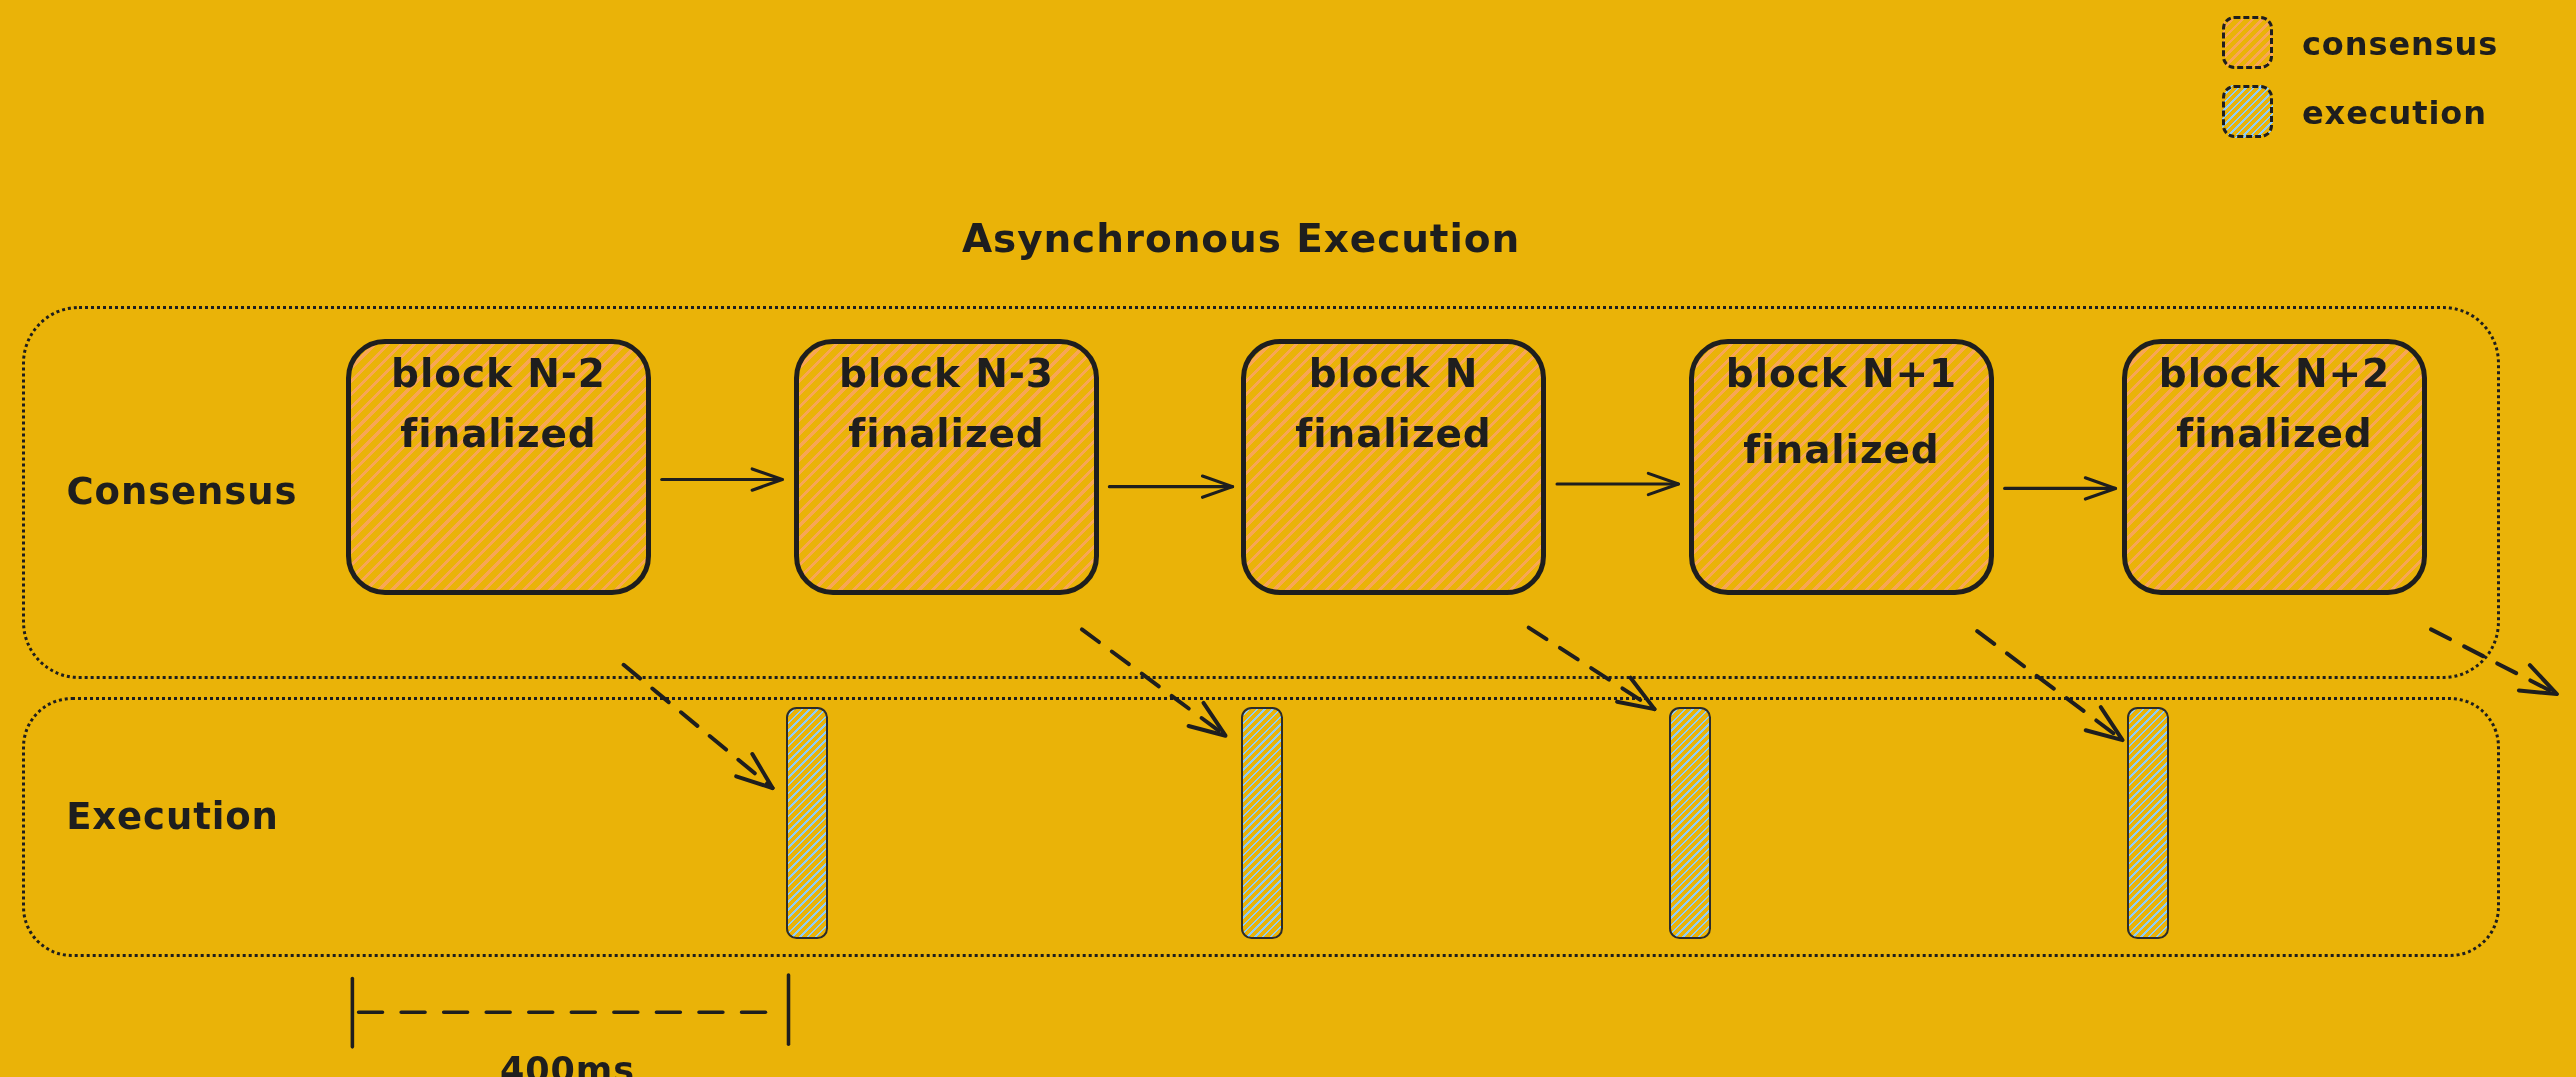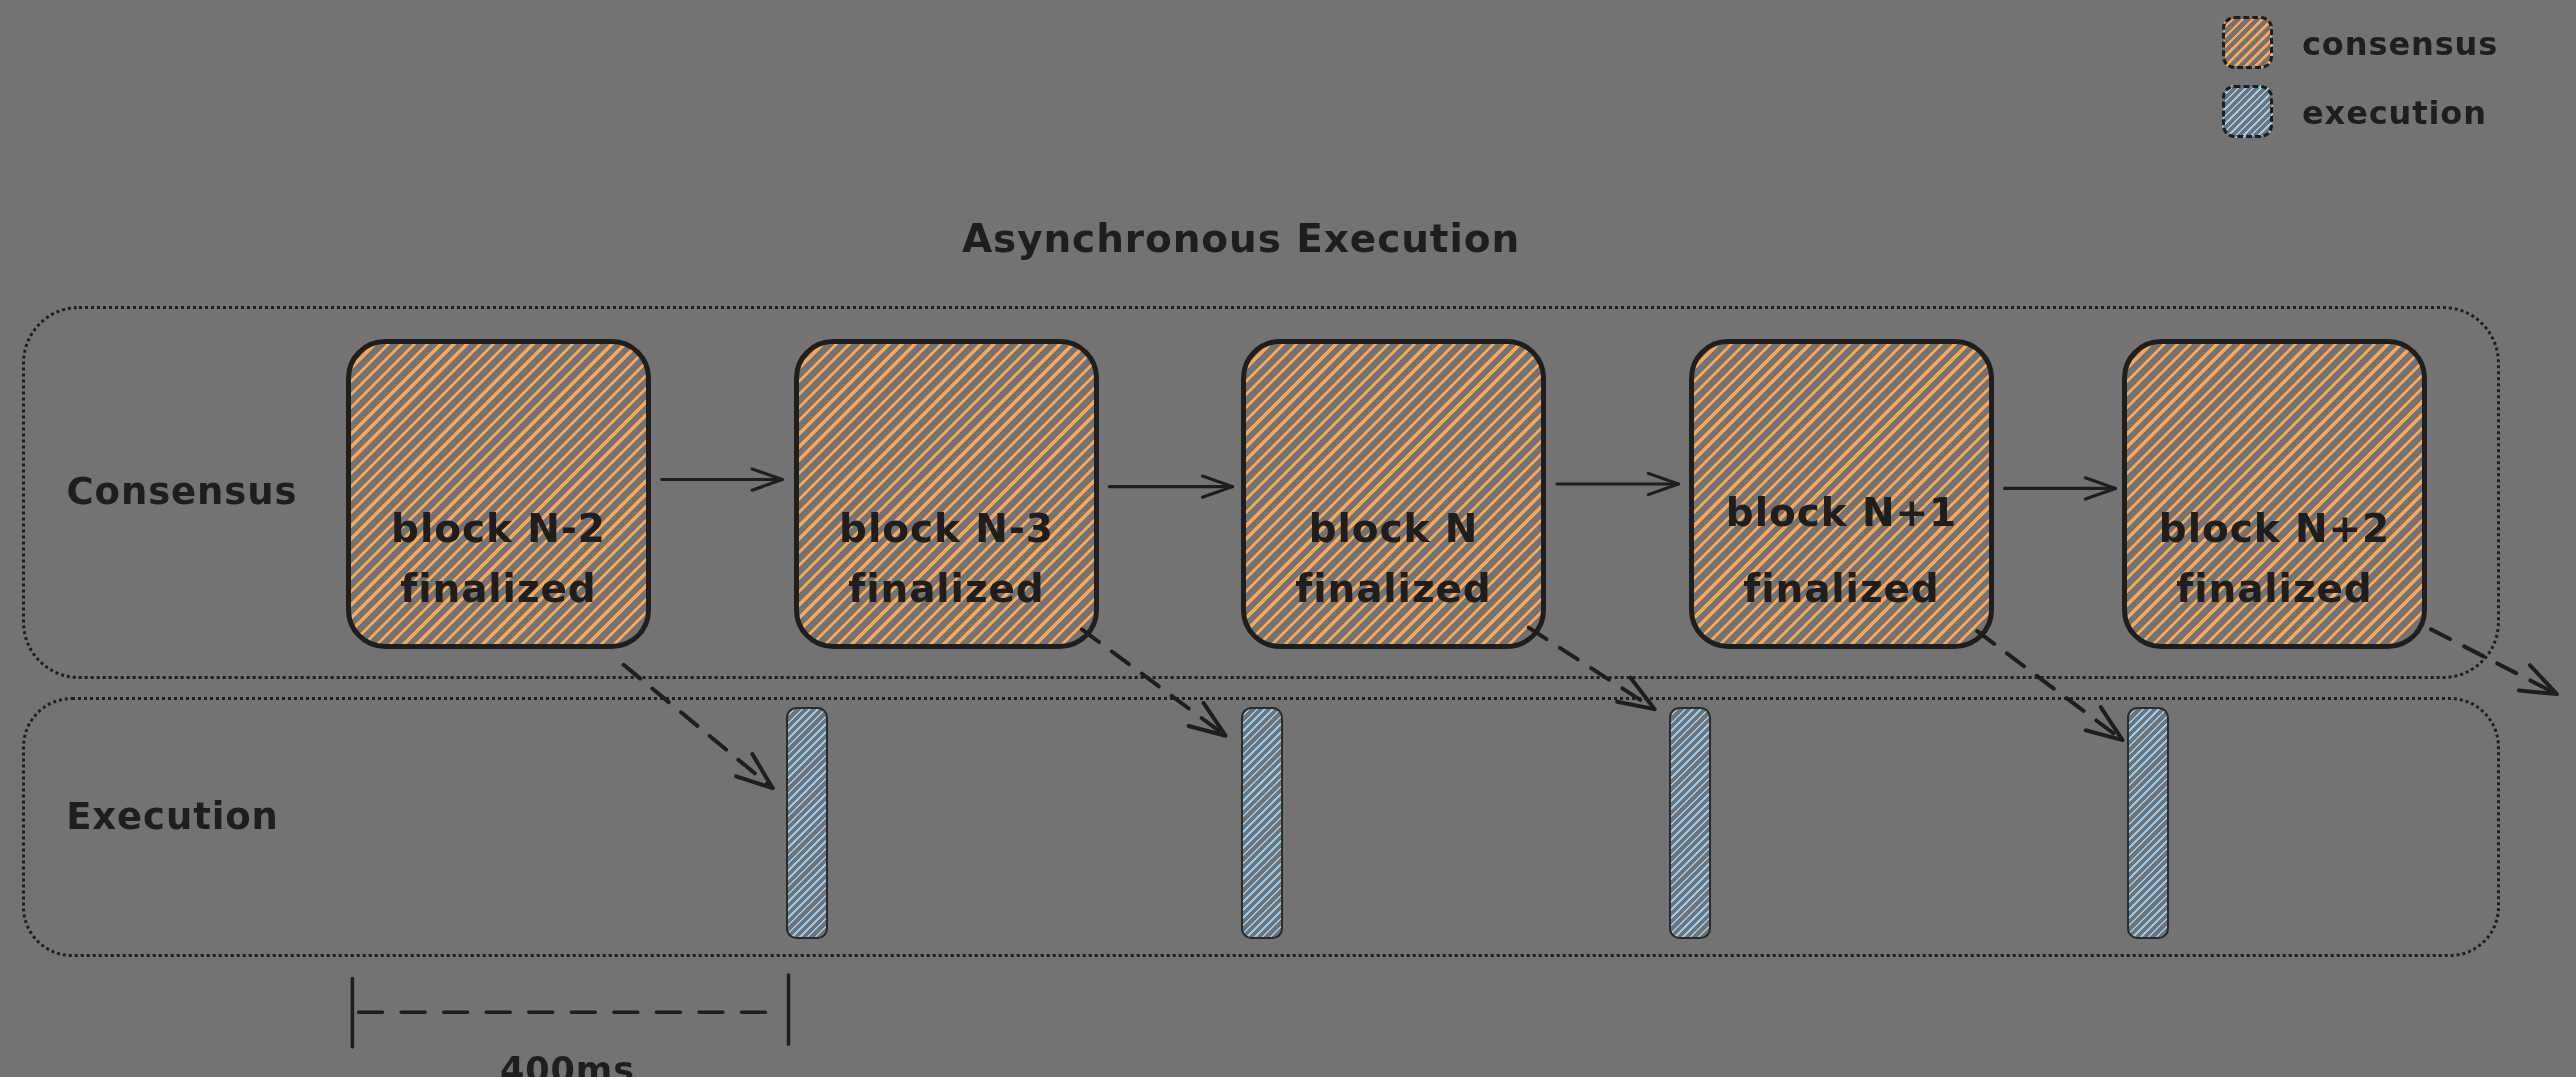--- a/index.html
+++ b/index.html
@@ -1,19 +1,19 @@
 <!DOCTYPE html>
 <html style="font-size:14px"><head>
 <meta charset="utf-8">
 <style>
   html,body{margin:0;padding:0;background:#ffffff;}
   #canvas{
     position:relative;
     width:2576px;height:1077px;
-    background:#737373;
+    background:#eab308;
     font-family:"DejaVu Sans","Liberation Sans",sans-serif;
     color:#1e1e1e;
     overflow:hidden;
   }
   .abs{position:absolute;}
   
   .title{
     left:842px;top:216px;width:798px;
     text-align:center;font-size:39px;font-weight:600;letter-spacing:0.9px;
   }
@@ -23,28 +23,28 @@
   
   .lane{
     border:3.5px dotted #1e1e1e;
     border-radius:57px;
     background:transparent;
   }
   .lane.consensus{left:22px;top:306px;width:2472px;height:367px;}
   .lane.execution{left:22px;top:697px;width:2472px;height:254px;border-radius:50px;}
   
   .block{
-    top:339px;width:305px;height:310px;
+    top:339px;width:305px;height:256px;
     border:5.3px solid #1e1e1e;
     border-radius:39px;
     box-sizing:border-box;
     background:repeating-linear-gradient(135deg,
       rgba(0,0,0,0) 0px, rgba(0,0,0,0) 6.2px,
       #f8a655 6.2px, #f8a655 9.3px);
-    display:flex;flex-direction:column;align-items:center;justify-content:flex-end;
+    display:flex;flex-direction:column;align-items:center;justify-content:flex-start;
     padding-bottom:25px;
   }
   .block .bl{
     font-size:39px;font-weight:600;letter-spacing:0.9px;line-height:60px;
     white-space:nowrap;
   }
   .b1{left:346px;} .b2{left:794px;} .b3{left:1241px;} .b4{left:1689px;gap:16px;} .b5{left:2122px;}
   
   .bar{
     top:707px;width:42px;height:232px;

